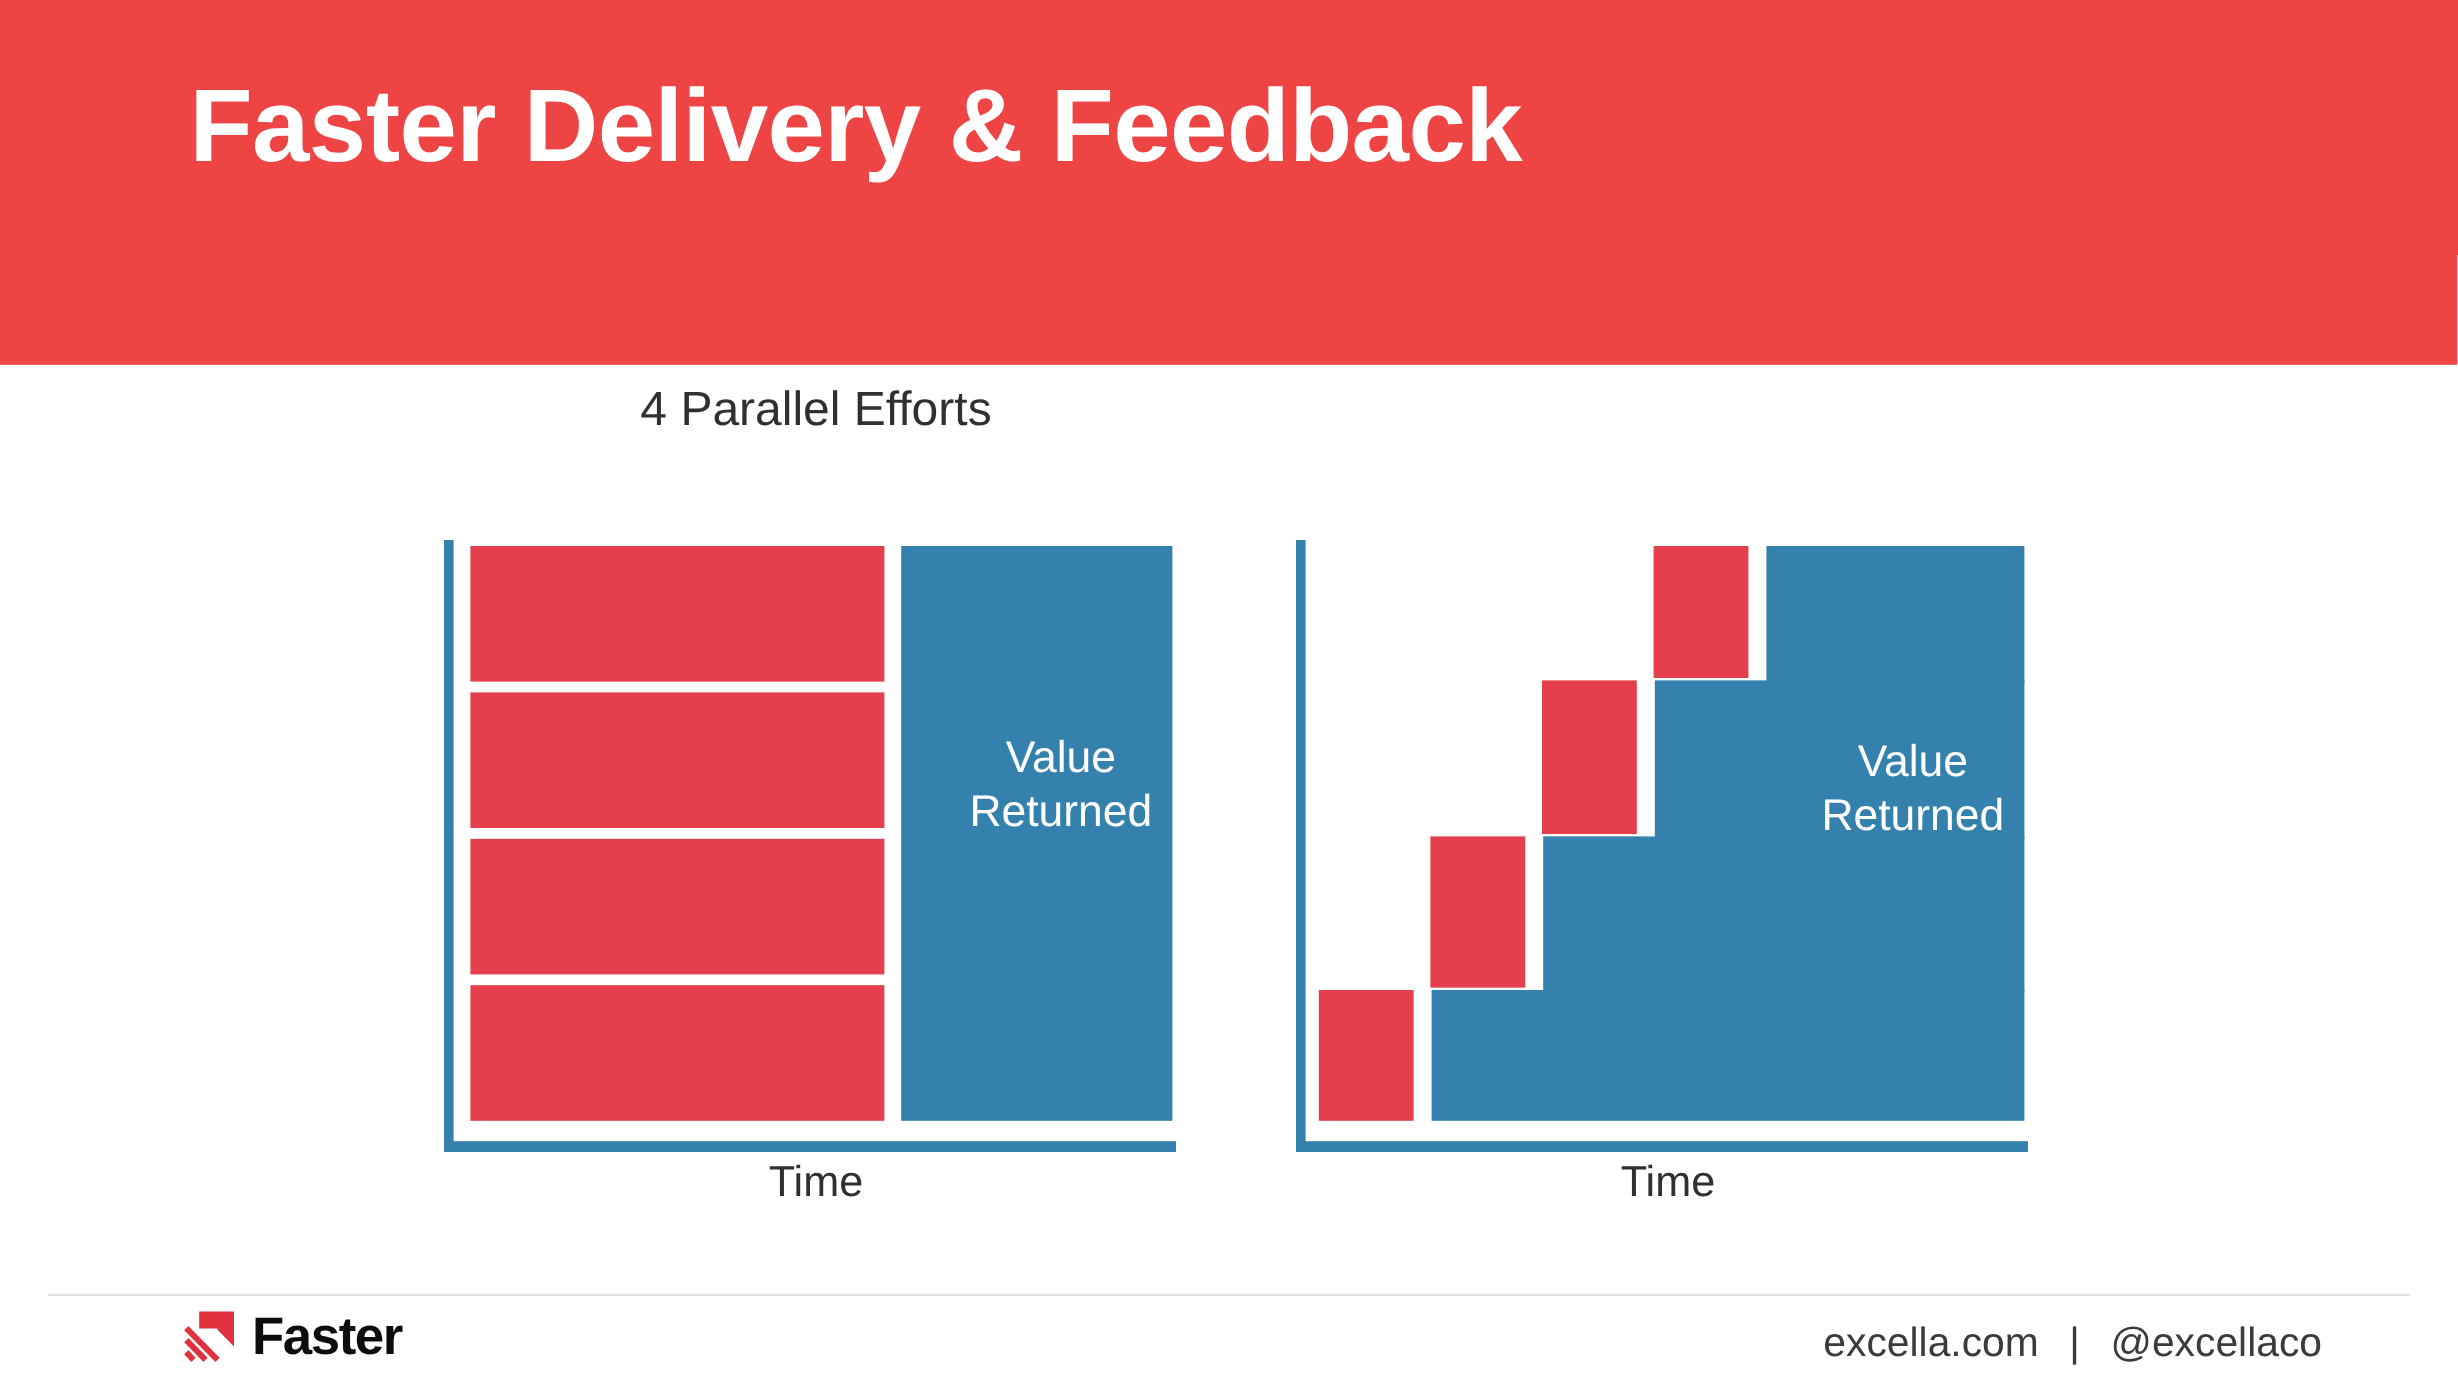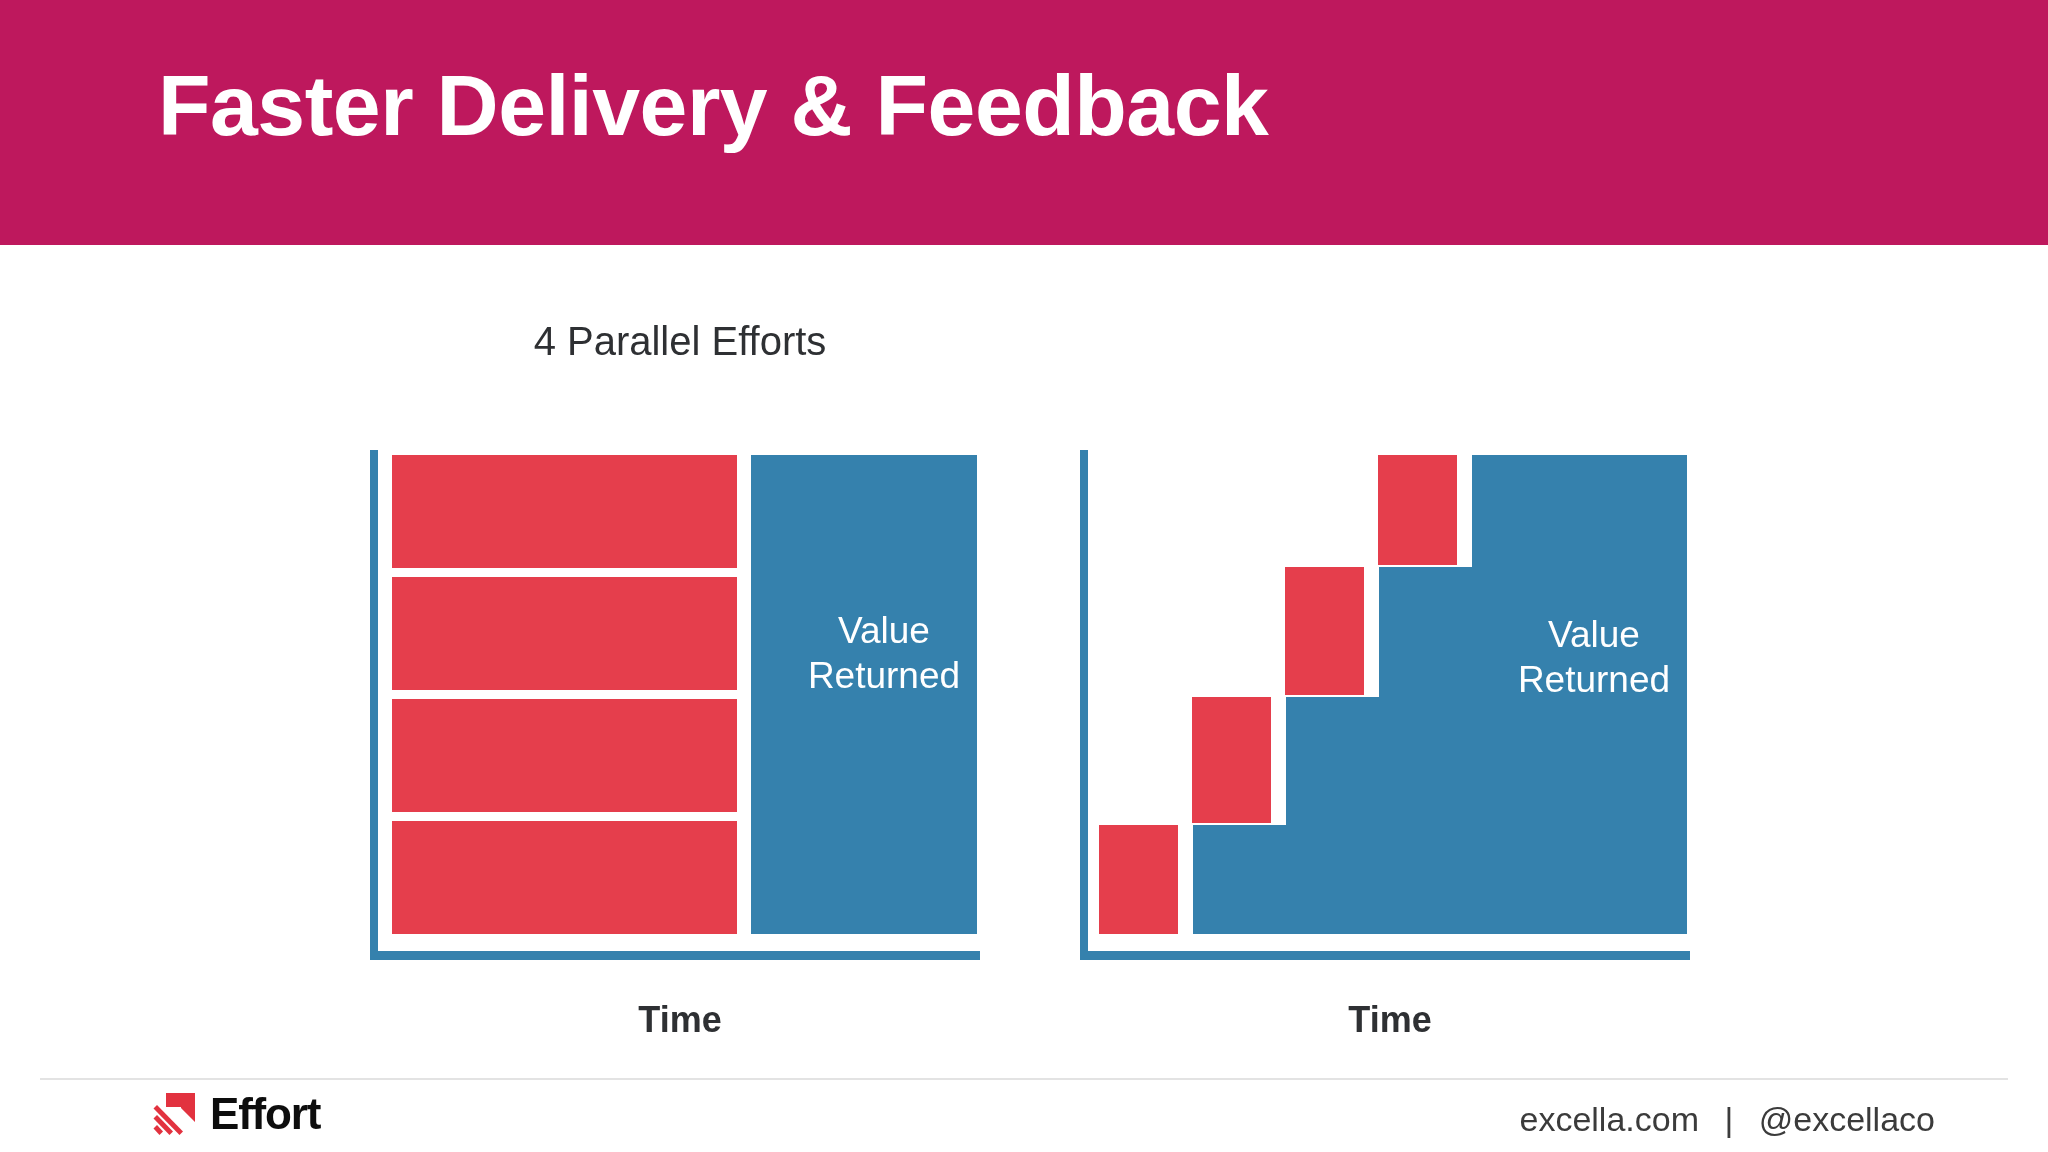--- a/index.html
+++ b/index.html
@@ -6,22 +6,22 @@
   html,body { width:2048px; height:1152px; }
   body {
     background:#ffffff;
     font-family:"Liberation Sans", sans-serif;
     overflow:hidden;
     position:relative;
   }
 
   
   #header-band {
-    position:absolute; left:0; top:0; width:2048px; height:245px;
-    background:#be185d;
+    position:absolute; left:0; top:0; width:2048px; height:304px;
+    background:#ef4444;
   }
   #slide-title {
     position:absolute; left:158px; top:58px;
     font-size:86px; font-weight:bold; color:#ffffff;
     letter-spacing:-0.5px; line-height:1.1;
     white-space:nowrap;
   }
 
   
   .chart-block { position:absolute; top:320px; }
@@ -54,23 +54,23 @@
   }
   .bar-red  { position:absolute; background:#e53e4c; }
   .blue-fill{ position:absolute; background:#3581ad; }
   .value-label {
     position:absolute; color:#ffffff; text-align:center;
     font-size:37px; font-weight:normal; line-height:1.22;
     white-space:nowrap;
     margin-left:20px;
   }
   .time-label {
-    position:absolute; top:679px; width:620px;
+    position:absolute; top:644px; width:620px;
     text-align:center; color:#2e3033;
-    font-size:36px; font-weight:bold;
+    font-size:36px; font-weight:normal;
   }
 
   
   #footer-rule {
     position:absolute; left:40px; top:1078px;
     width:1968px; height:2px; background:#e3e3e3;
   }
   #footer-logo {
     position:absolute; left:152px; top:1092px;
     display:flex; align-items:center; gap:14px;
@@ -150,20 +150,20 @@
 
 <div id="footer-rule"></div>
 
 <div id="footer-logo">
   <svg id="logo-mark" viewBox="0 0 44 44">
     <path d="M14 1 H43 V30 L29 16 V15 H14 Z" fill="#e2323f"></path>
     <path d="M1.5 16.5 L5.0 13.0 L31.0 39.5 L27.5 43.0 Z" fill="#e2323f"></path>
     <path d="M1.5 26.5 L5.0 23.0 L21.0 39.5 L17.5 43.0 Z" fill="#e2323f"></path>
     <path d="M1.5 36.5 L5.0 33.0 L11.0 39.5 L7.5 43.0 Z" fill="#e2323f"></path>
   </svg>
-  <span id="logo-word">Effort</span>
+  <span id="logo-word">Faster</span>
 </div>
 
 <div id="footer-links">
   <span>excella.com</span>
   <span class="sep">|</span>
   <span>@excellaco</span>
 </div>
 
 </body></html>

